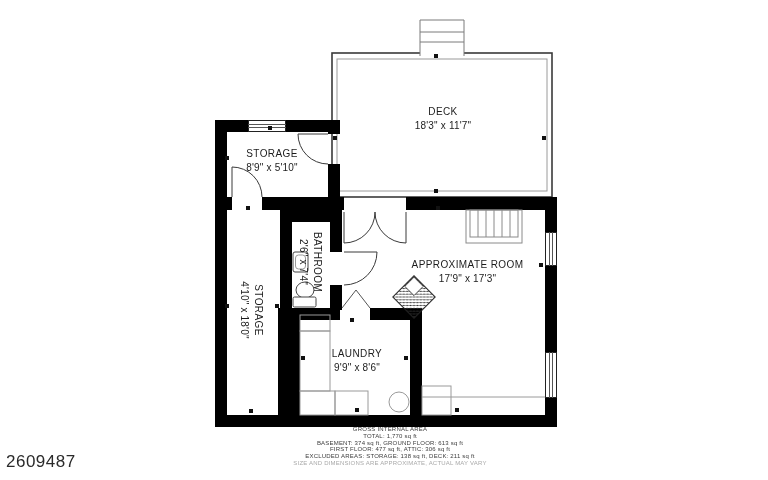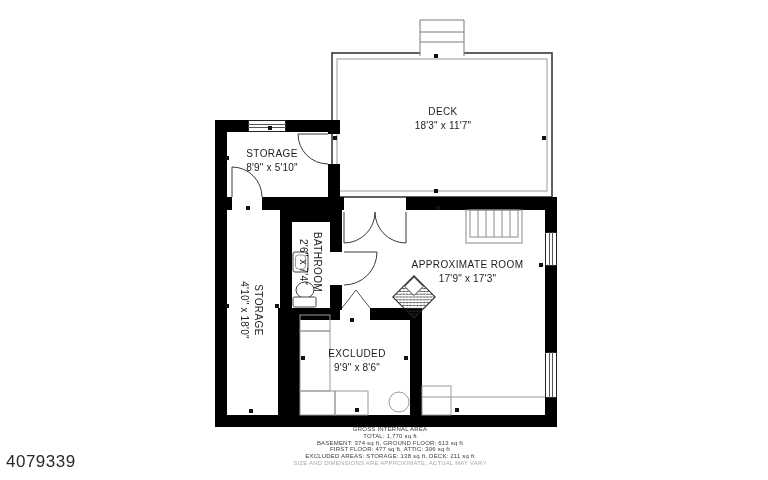--- a/index.html
+++ b/index.html
@@ -169,28 +169,28 @@
     <div>BATHROOM</div>
     <div class="dims">2'6" x 7'4"</div>
   </div>
 
   <div class="room-label" style="left:375px;top:258px;width:185px;">
     <div>APPROXIMATE ROOM</div>
     <div class="dims">17'9" x 17'3"</div>
   </div>
 
   <div class="room-label" style="left:296px;top:347px;width:122px;">
-    <div>EXCLUDED</div>
+    <div>LAUNDRY</div>
     <div class="dims">9'9" x 8'6"</div>
   </div>
 
   <div class="footer">
     <div>GROSS INTERNAL AREA</div>
     <div>TOTAL: 1,770 sq ft</div>
     <div>BASEMENT: 374 sq ft, GROUND FLOOR: 613 sq ft</div>
     <div>FIRST FLOOR: 477 sq ft, ATTIC: 306 sq ft</div>
     <div>EXCLUDED AREAS: STORAGE: 138 sq ft, DECK: 211 sq ft</div>
     <div class="muted">SIZE AND DIMENSIONS ARE APPROXIMATE, ACTUAL MAY VARY</div>
   </div>
 
-  <div class="listing-id">4079339</div>
+  <div class="listing-id">2609487</div>
 
 </div>
 
 </body></html>

